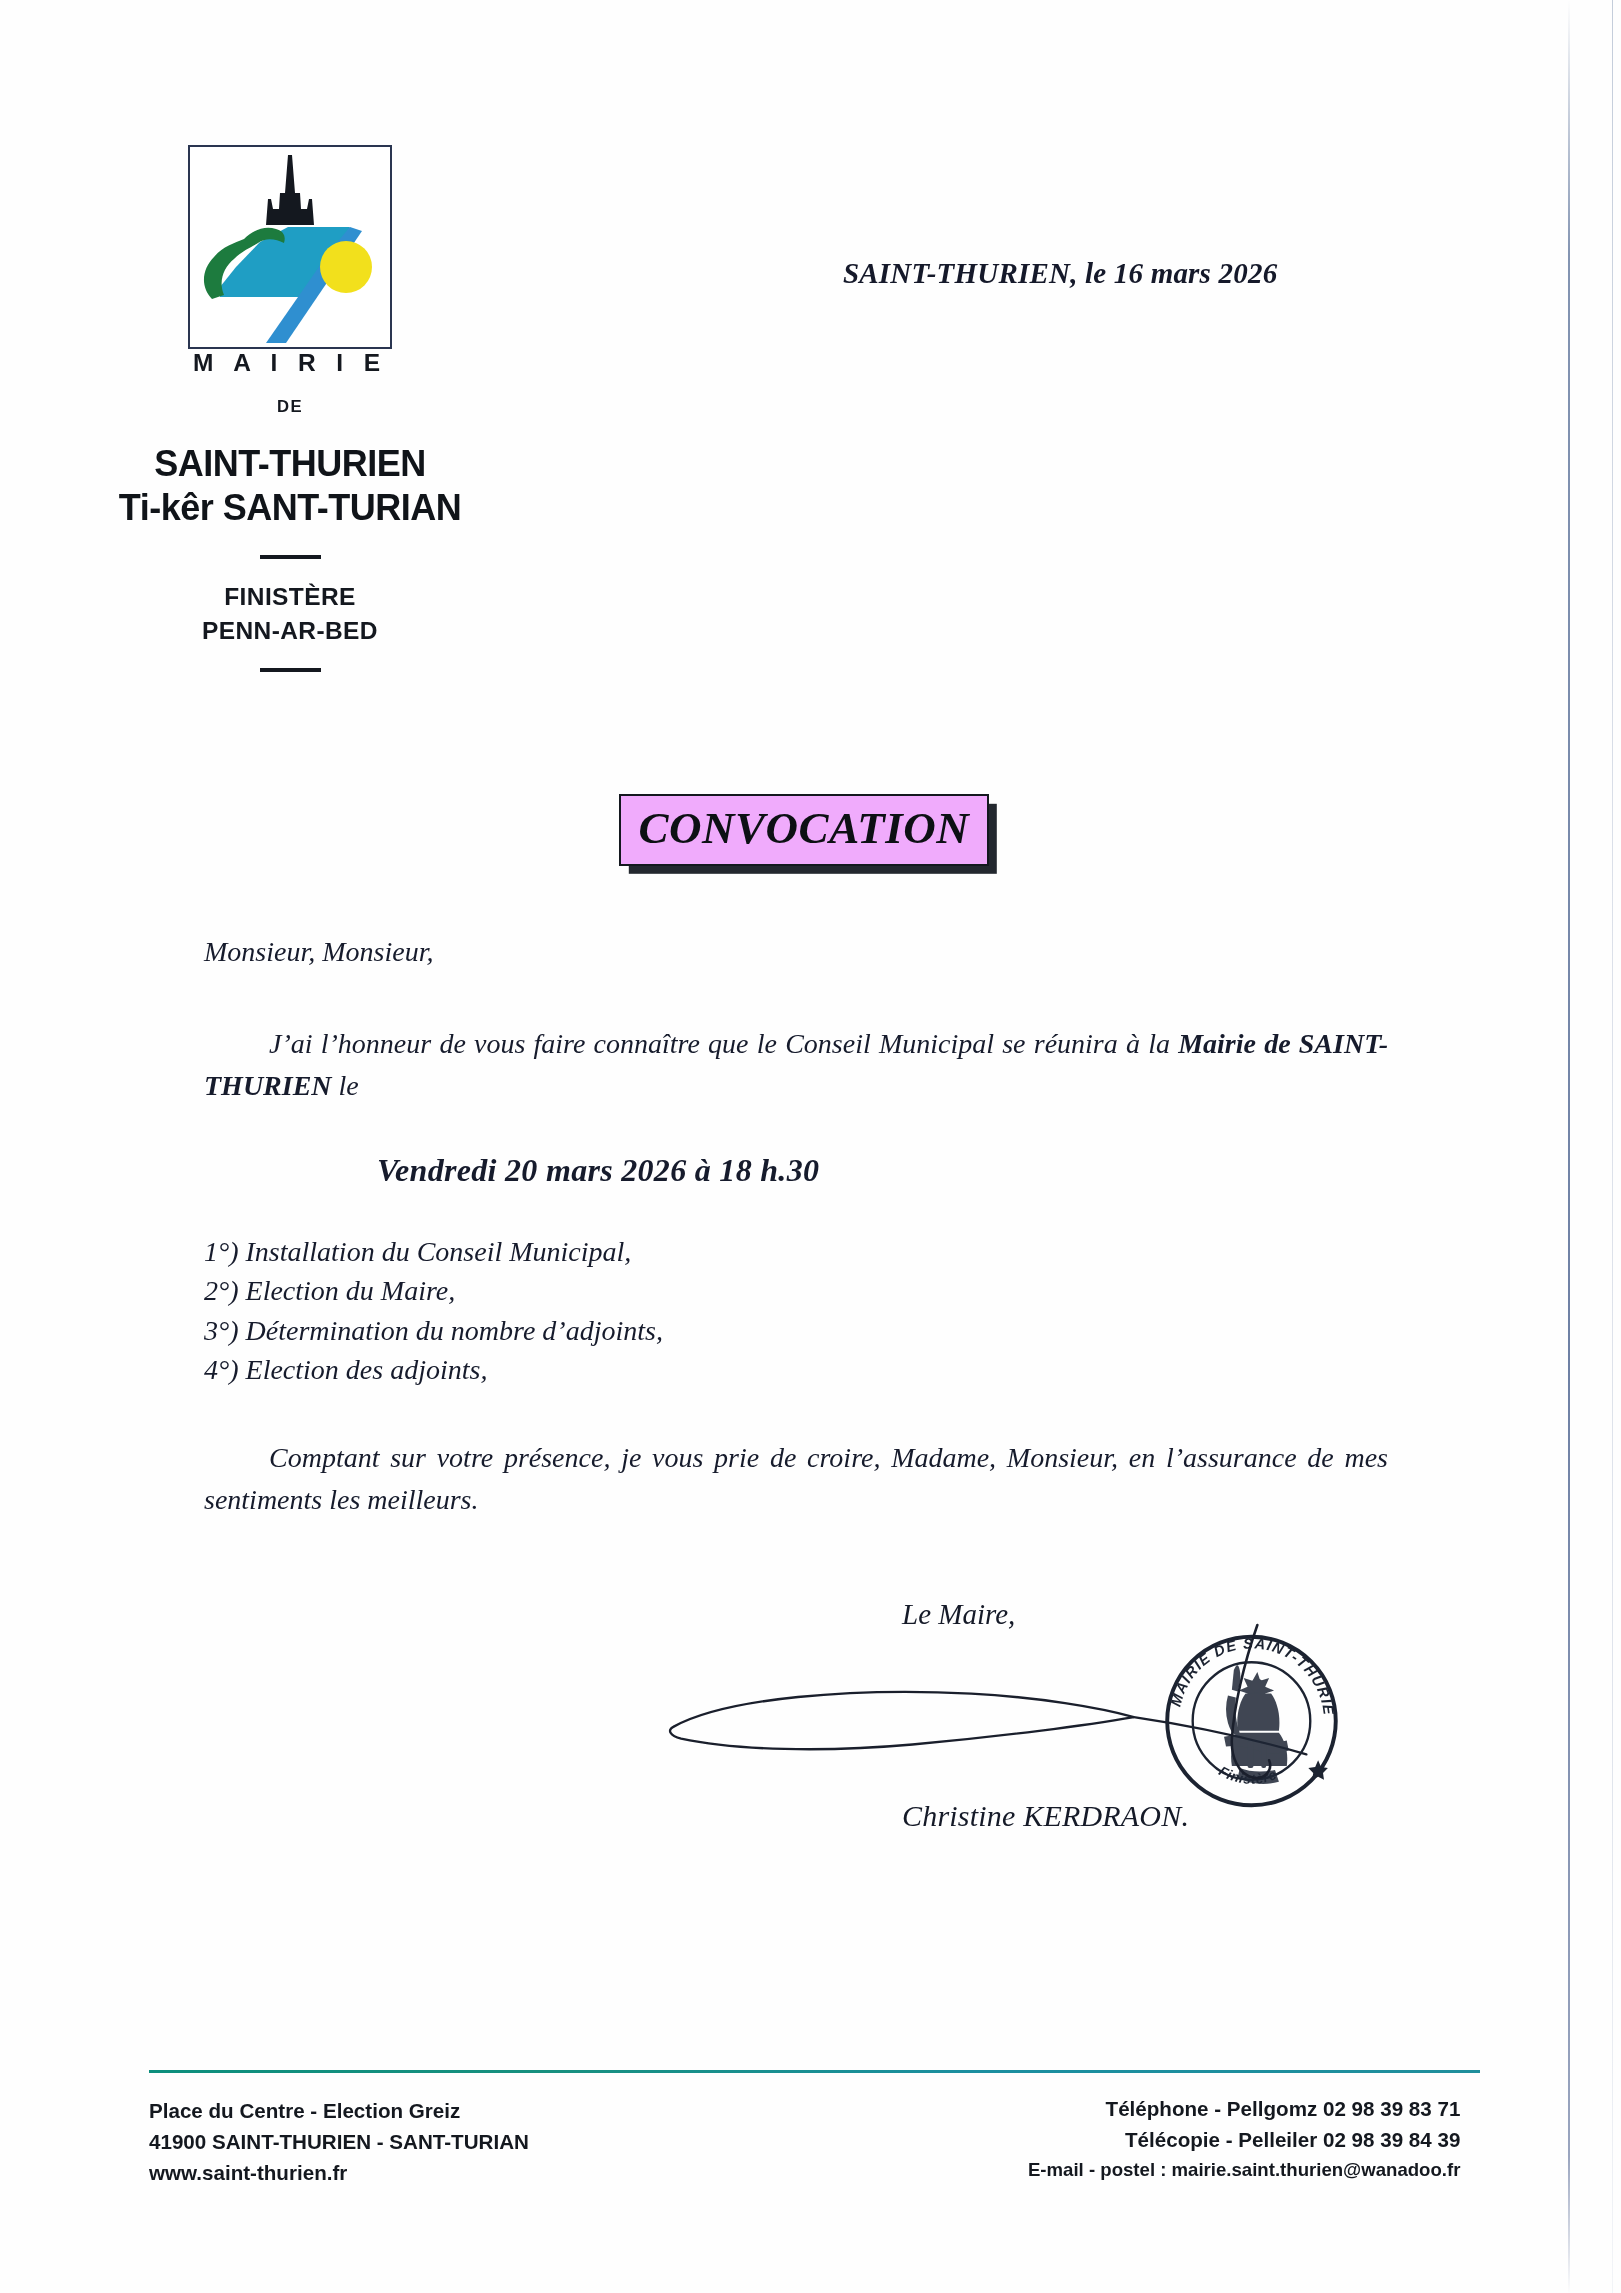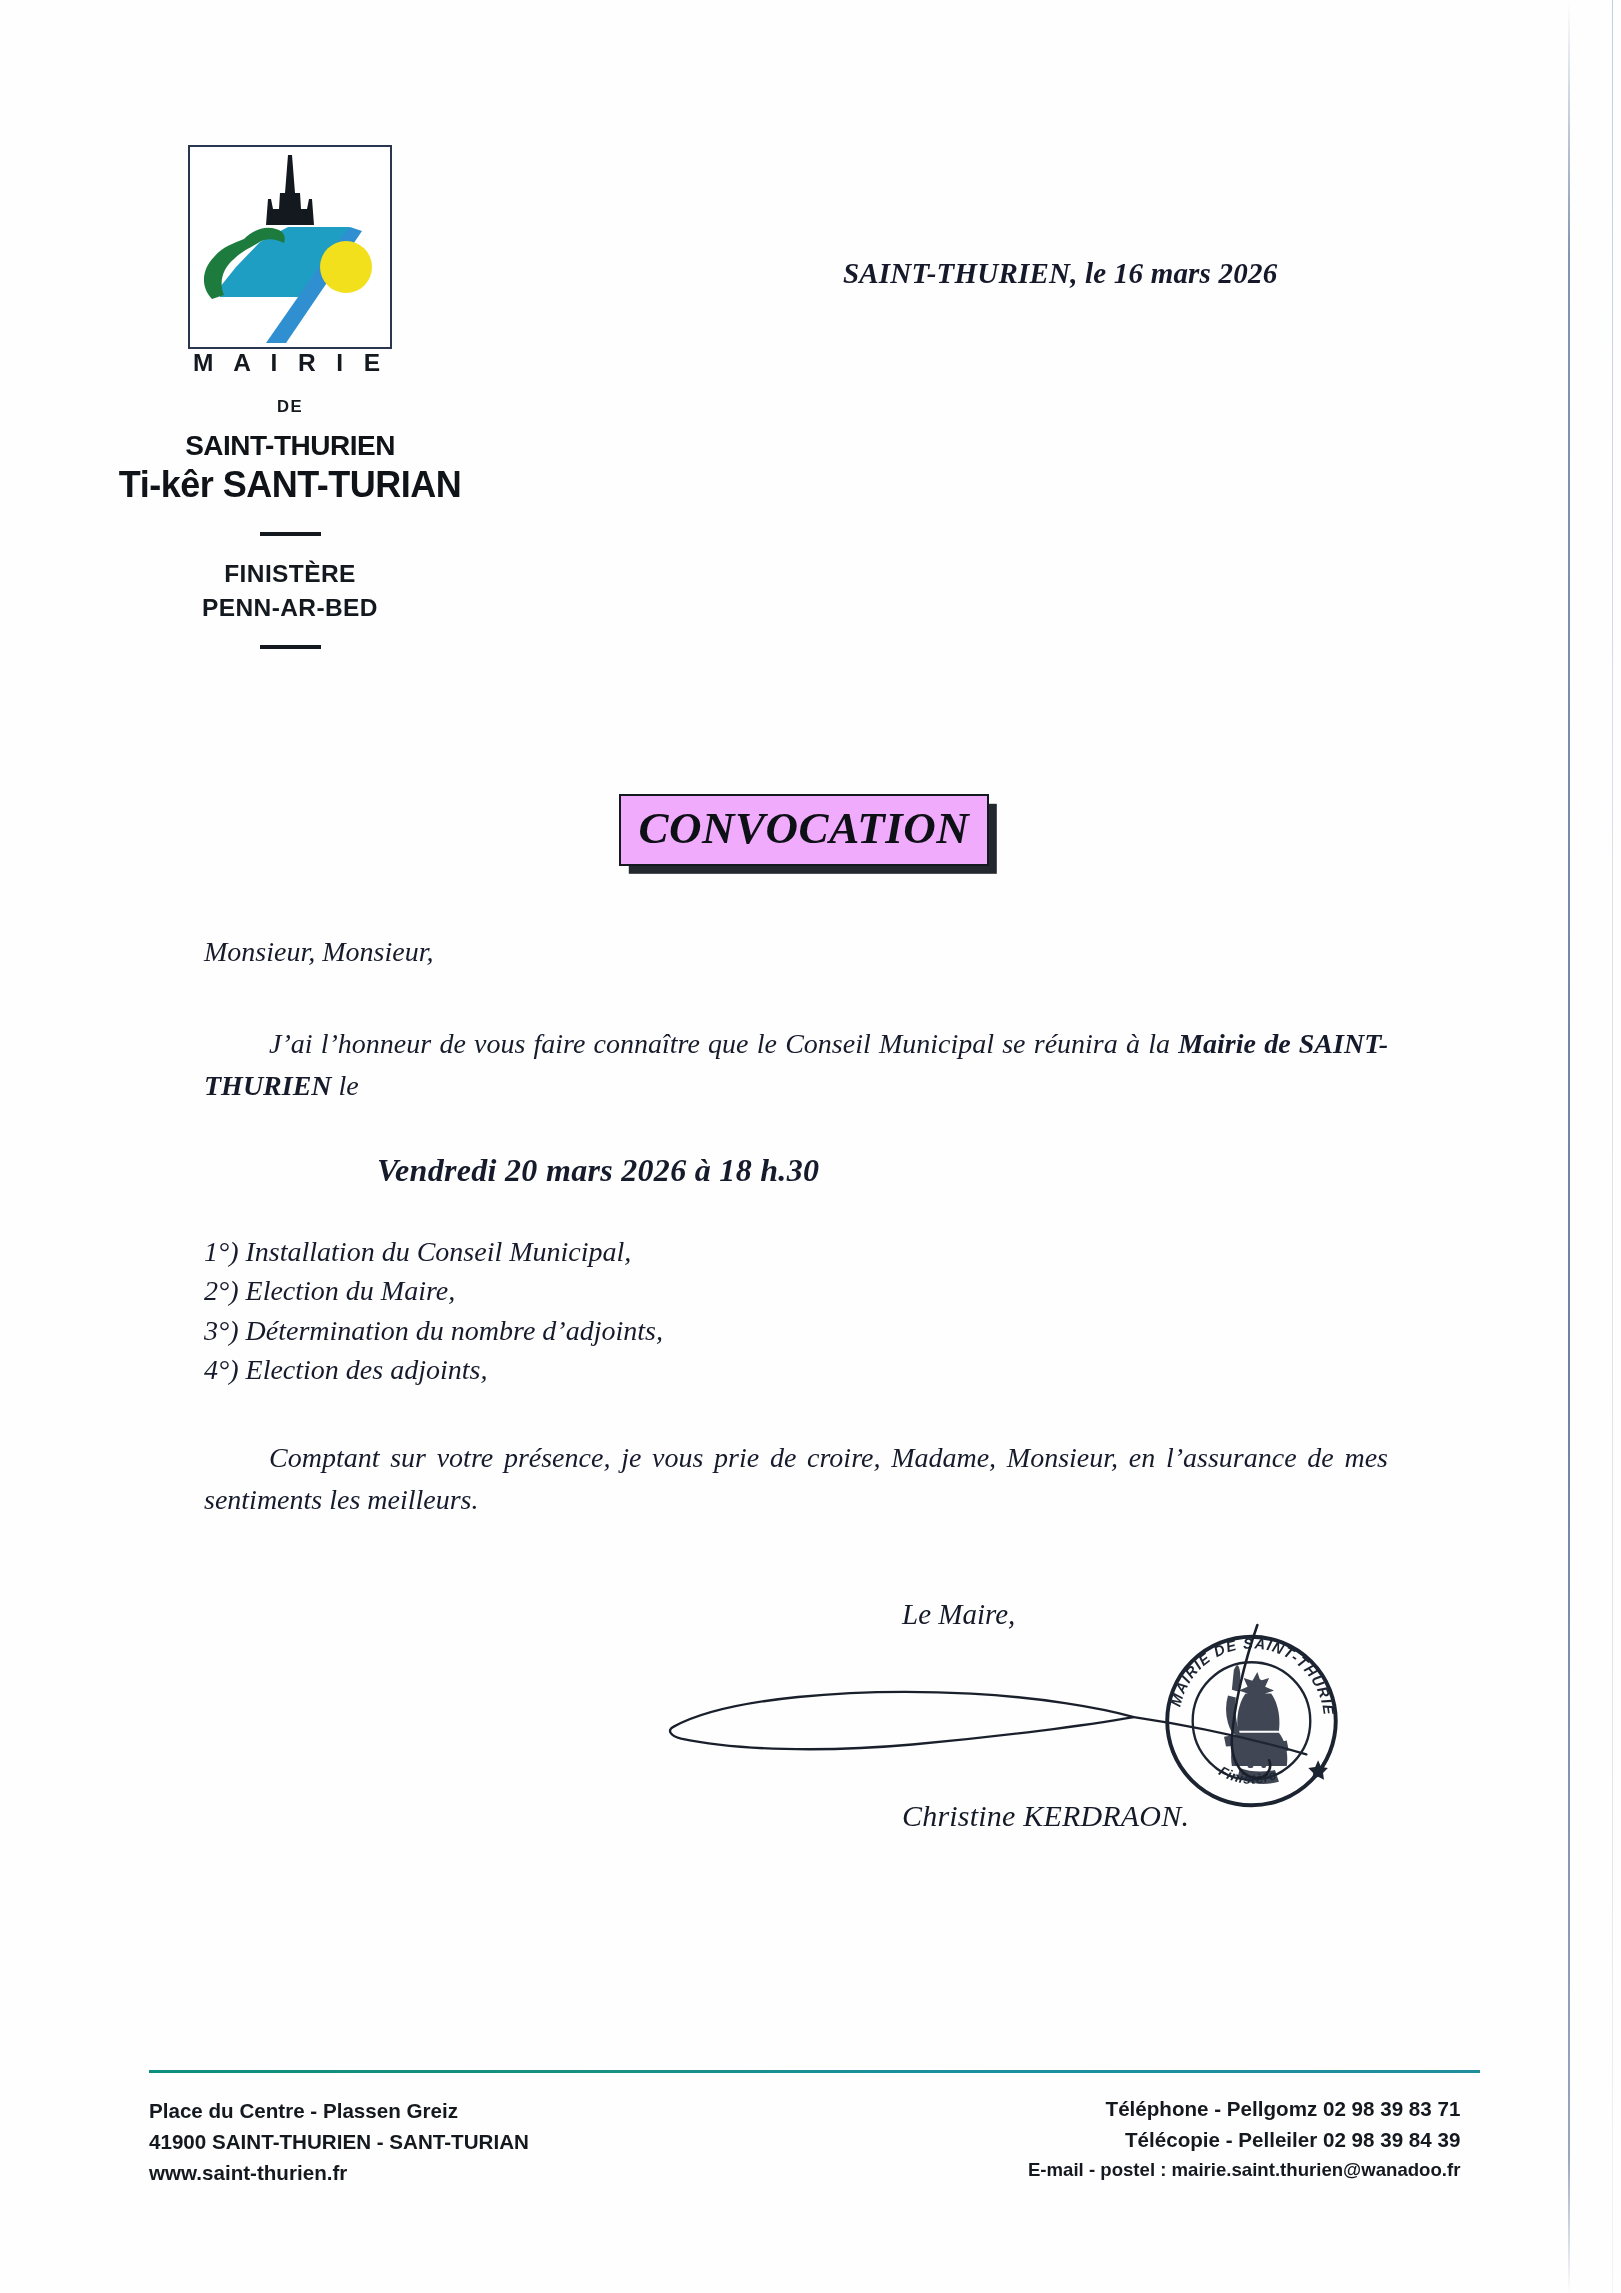--- a/index.html
+++ b/index.html
@@ -77,24 +77,24 @@
   }
   .lh-de {
     margin-top: 19.6px;
     font-family: "Liberation Sans", sans-serif;
     font-weight: bold;
     font-size: 16.7px;
     letter-spacing: 1.5px;
     color: #14181f;
   }
   .lh-commune {
-    margin-top: 13px;
-    font-family: "Liberation Sans", sans-serif;
-    font-weight: bold;
-    font-size: 28px;
+    margin-top: 26px;
+    font-family: "Liberation Sans", sans-serif;
+    font-weight: bold;
+    font-size: 36px;
     letter-spacing: -0.5px;
     color: #101419;
   }
   .lh-breton {
     margin-top: 2.9px;
     font-family: "Liberation Sans", sans-serif;
     font-weight: bold;
     font-size: 36px;
     letter-spacing: -0.5px;
     color: #101419;
@@ -395,21 +395,21 @@
       </svg>
     </div>
 
     <p class="sig-name">Christine KERDRAON.</p>
   </div>
 
   <div class="footer-rule"></div>
 
   <div class="footer">
     <div class="footer-left">
-      <div>Place du Centre - Plassen Greiz</div>
+      <div>Place du Centre - Election Greiz</div>
       <div>41900 SAINT-THURIEN - SANT-TURIAN</div>
       <div>www.saint-thurien.fr</div>
     </div>
     <div class="footer-right">
       <div>Téléphone - Pellgomz   02 98 39 83 71</div>
       <div>Télécopie - Pelleiler   02 98 39 84 39</div>
       <div class="fr-email">E-mail - postel : mairie.saint.thurien@wanadoo.fr</div>
     </div>
   </div>
 

